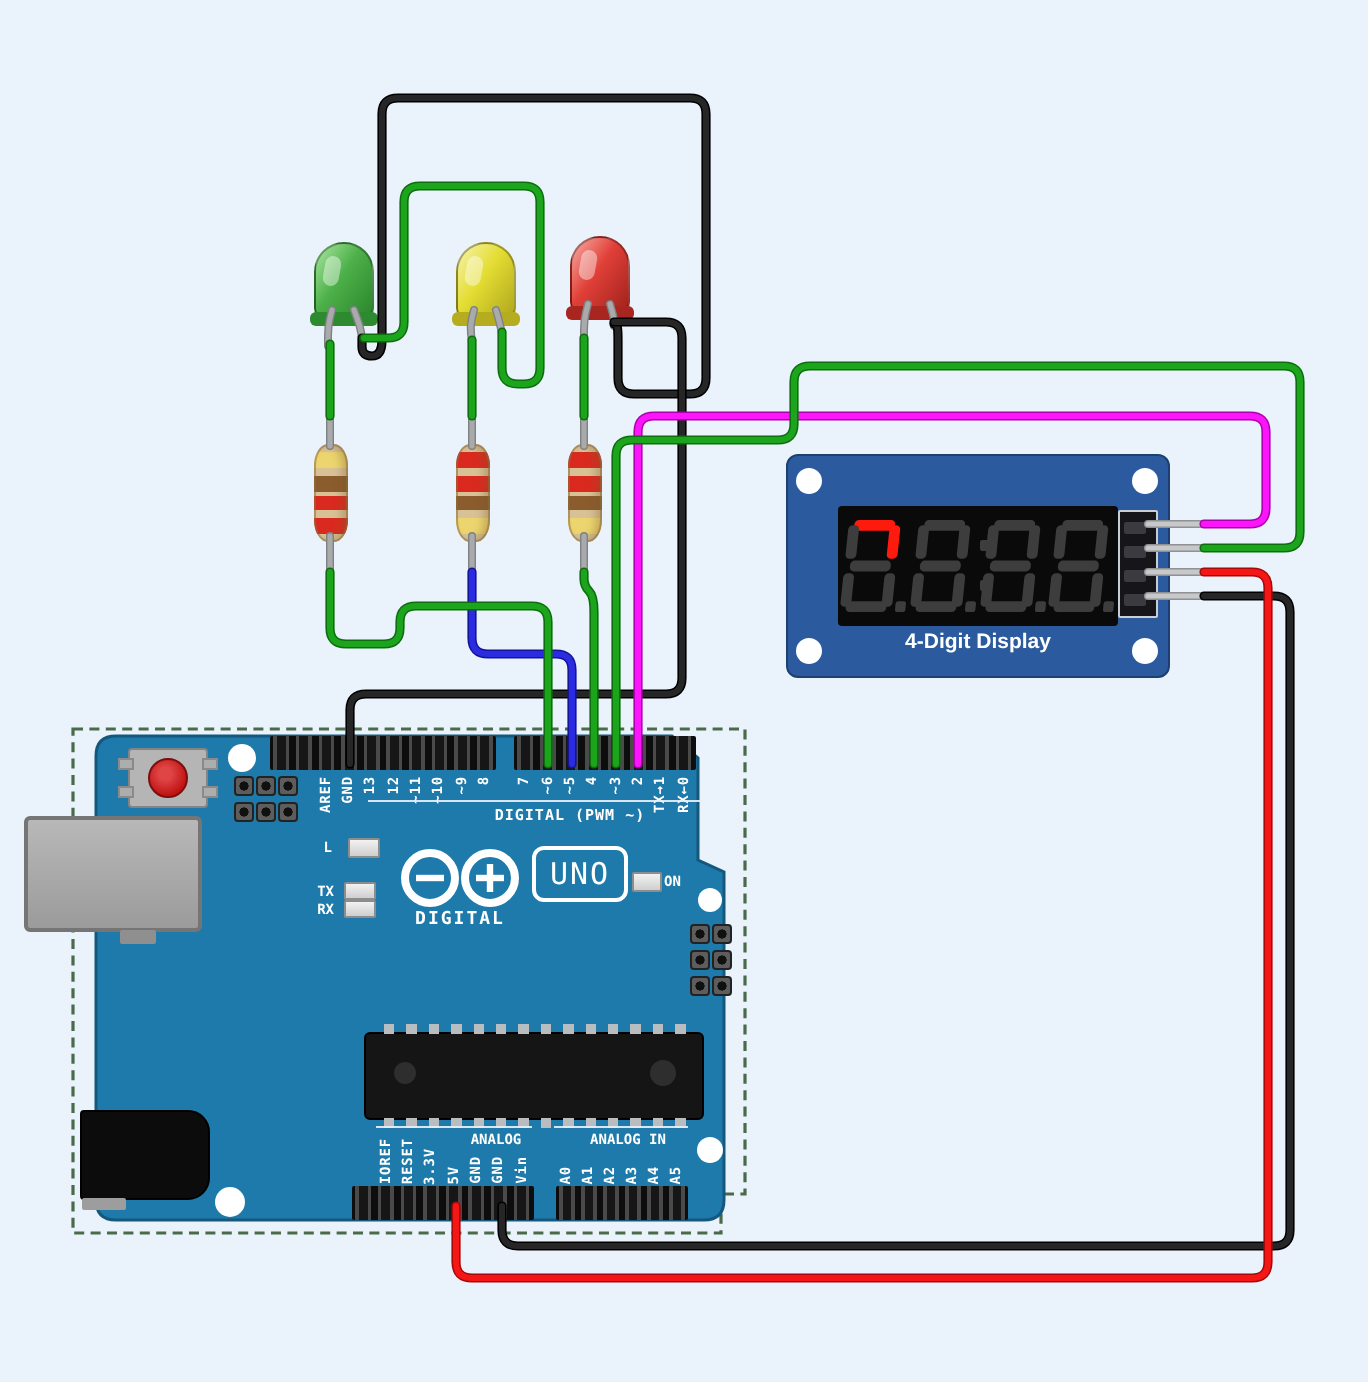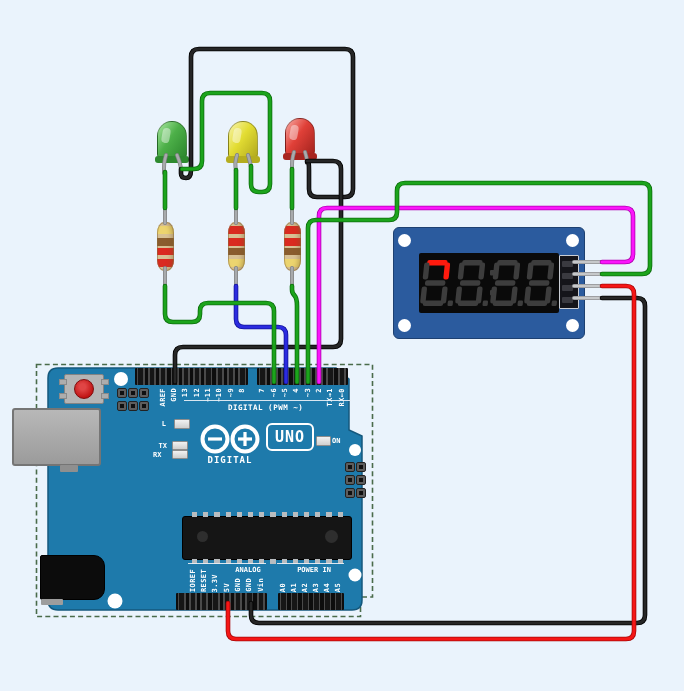--- a/index.html
+++ b/index.html
@@ -39,21 +39,21 @@
   .usb{position:absolute;z-index:5;background:linear-gradient(180deg,#b8b8b8,#9b9b9b);
        border:2px solid #757575;border-radius:3px}
   .usb:after{content:"";position:absolute;left:46px;bottom:-8px;width:18px;height:7px;background:#8f8f8f;border-radius:1px}
   .jack{position:absolute;z-index:5;background:#0c0c0c;border-radius:2px 11px 11px 2px;border:1px solid #000}
   .jack:after{content:"";position:absolute;left:0;bottom:-6px;width:22px;height:6px;background:#9d9d9d;border-radius:1px}
   .rstbase{position:absolute;z-index:6;background:#b5b5b5;border:1px solid #848484;border-radius:2px}
   .rstbase i{position:absolute;width:6px;height:4px;background:#adadad;border:1px solid #8a8a8a}
   .rstbtn{position:absolute;z-index:7;width:18px;height:18px;border-radius:50%;
        background:radial-gradient(circle at 42% 38%, #e04545 0 3px, #c01414 70%);border:1px solid #7e0d0d}
   .unobox{position:absolute;z-index:7;border:2.5px solid #fff;border-radius:6px;color:#fff;
-       display:flex;align-items:center;justify-content:center;font-weight:bold;font-size:15px;letter-spacing:1px}
+       display:flex;align-items:center;justify-content:center;font-weight:normal;font-size:15px;letter-spacing:1px}
   
   .display{position:absolute;z-index:10;border-radius:6px;border:1.5px solid #1d4071}
   .display .hole{position:absolute;width:13px;height:13px;border-radius:50%;background:#fff}
   .display .darea{position:absolute;background:#0a0a0a;border-radius:2px}
   .display .caption{position:absolute;width:100%;text-align:center;color:#fff;font-weight:bold;
         font-size:10.5px;font-family:"Liberation Sans",sans-serif}
   .display .pblock{position:absolute;background:#15151a;border:1.5px solid #c9cdd4;border-radius:1px}
   .display .pblock i{position:absolute;left:2px;width:11px;height:6px;background:#3a3a40;border-radius:1px}
   
   .led{position:absolute;z-index:12;width:30px;height:42px}
@@ -196,31 +196,31 @@
       </div>
       <div class="cell">
         <span>A4</span>
       </div>
       <div class="cell">
         <span>A5</span>
       </div>
     </div>
 
   <div class="bline" style="left:184px;top:400px;width:167px"></div>
-  <div class="btxt" style="left:228px;top:403px;width:90px;font-size:7.5px;letter-spacing:.5px">DIGITAL (PWM ~)</div>
+  <div class="btxt" style="left:240px;top:403px;width:90px;text-align:center;font-size:7.5px;letter-spacing:.5px">DIGITAL (PWM ~)</div>
   <div class="bline" style="left:188px;top:563px;width:78px"></div>
   <div class="bline" style="left:277px;top:563px;width:67px"></div>
   <div class="btxt" style="left:225px;top:565.5px;width:46px;text-align:center;font-size:7px">ANALOG</div>
-  <div class="btxt" style="left:288px;top:565.5px;width:52px;text-align:center;font-size:7px">POWER IN</div>
+  <div class="btxt" style="left:288px;top:565.5px;width:52px;text-align:center;font-size:7px">ANALOG IN</div>
 
   <div class="btxt" style="left:156px;top:419.5px;width:10px;text-align:right;font-size:7px">L</div>
   <div class="ledrect" style="left:174px;top:419px;width:14px;height:8px"></div>
   <div class="btxt" style="left:153px;top:441.5px;width:14px;text-align:right;font-size:7px">TX</div>
   <div class="ledrect" style="left:172px;top:441px;width:14px;height:7px"></div>
-  <div class="btxt" style="left:153px;top:450.5px;width:14px;font-size:7px">RX</div>
+  <div class="btxt" style="left:153px;top:450.5px;width:14px;text-align:right;font-size:7px">RX</div>
   <div class="ledrect" style="left:172px;top:450px;width:14px;height:7px"></div>
   <div class="ledrect" style="left:316px;top:436px;width:13px;height:8px"></div>
   <div class="btxt" style="left:332px;top:436.5px;font-size:7px">ON</div>
 
   <svg class="part" style="left:198px;top:421px;z-index:7" width="64" height="36">
     <circle cx="17" cy="18" r="12.5" fill="none" stroke="#fff" stroke-width="4"></circle>
     <circle cx="47" cy="18" r="12.5" fill="none" stroke="#fff" stroke-width="4"></circle>
     <line x1="10" y1="18" x2="24" y2="18" stroke="#fff" stroke-width="3.2"></line>
     <line x1="40" y1="18" x2="54" y2="18" stroke="#fff" stroke-width="3.2"></line>
     <line x1="47" y1="11" x2="47" y2="25" stroke="#fff" stroke-width="3.2"></line>
@@ -299,20 +299,21 @@
           <rect x="71" y="17" width="5" height="5.5" rx="1" fill="#3d3d3d"></rect>
           <rect x="71" y="37" width="5" height="5.5" rx="1" fill="#3d3d3d"></rect>
         </svg>
     </div>
     <div class="pblock" style="left:165px;top:27px;width:18px;height:52px">
       <i style="top:5px"></i>
         <i style="top:17px"></i>
         <i style="top:29px"></i>
         <i style="top:41px"></i>
     </div>
+    <div class="caption" style="top:87px">4-Digit Display</div>
   </div>
 
   <div id="partsHost">
       <div class="led" style="left: 157px; top: 121px;">
         <div class="bulb" style="background: linear-gradient(125deg, rgb(154, 223, 146) 8%, rgb(77, 176, 73) 45%, rgb(46, 138, 47) 95%);"></div>
         <div class="flange" style="background: rgb(46, 138, 47);"></div>
         <div class="shine"></div>
       </div>
       <div class="led" style="left: 228px; top: 121px;">
         <div class="bulb" style="background: linear-gradient(125deg, rgb(244, 240, 154) 8%, rgb(227, 221, 51) 45%, rgb(181, 173, 31) 95%);"></div>

